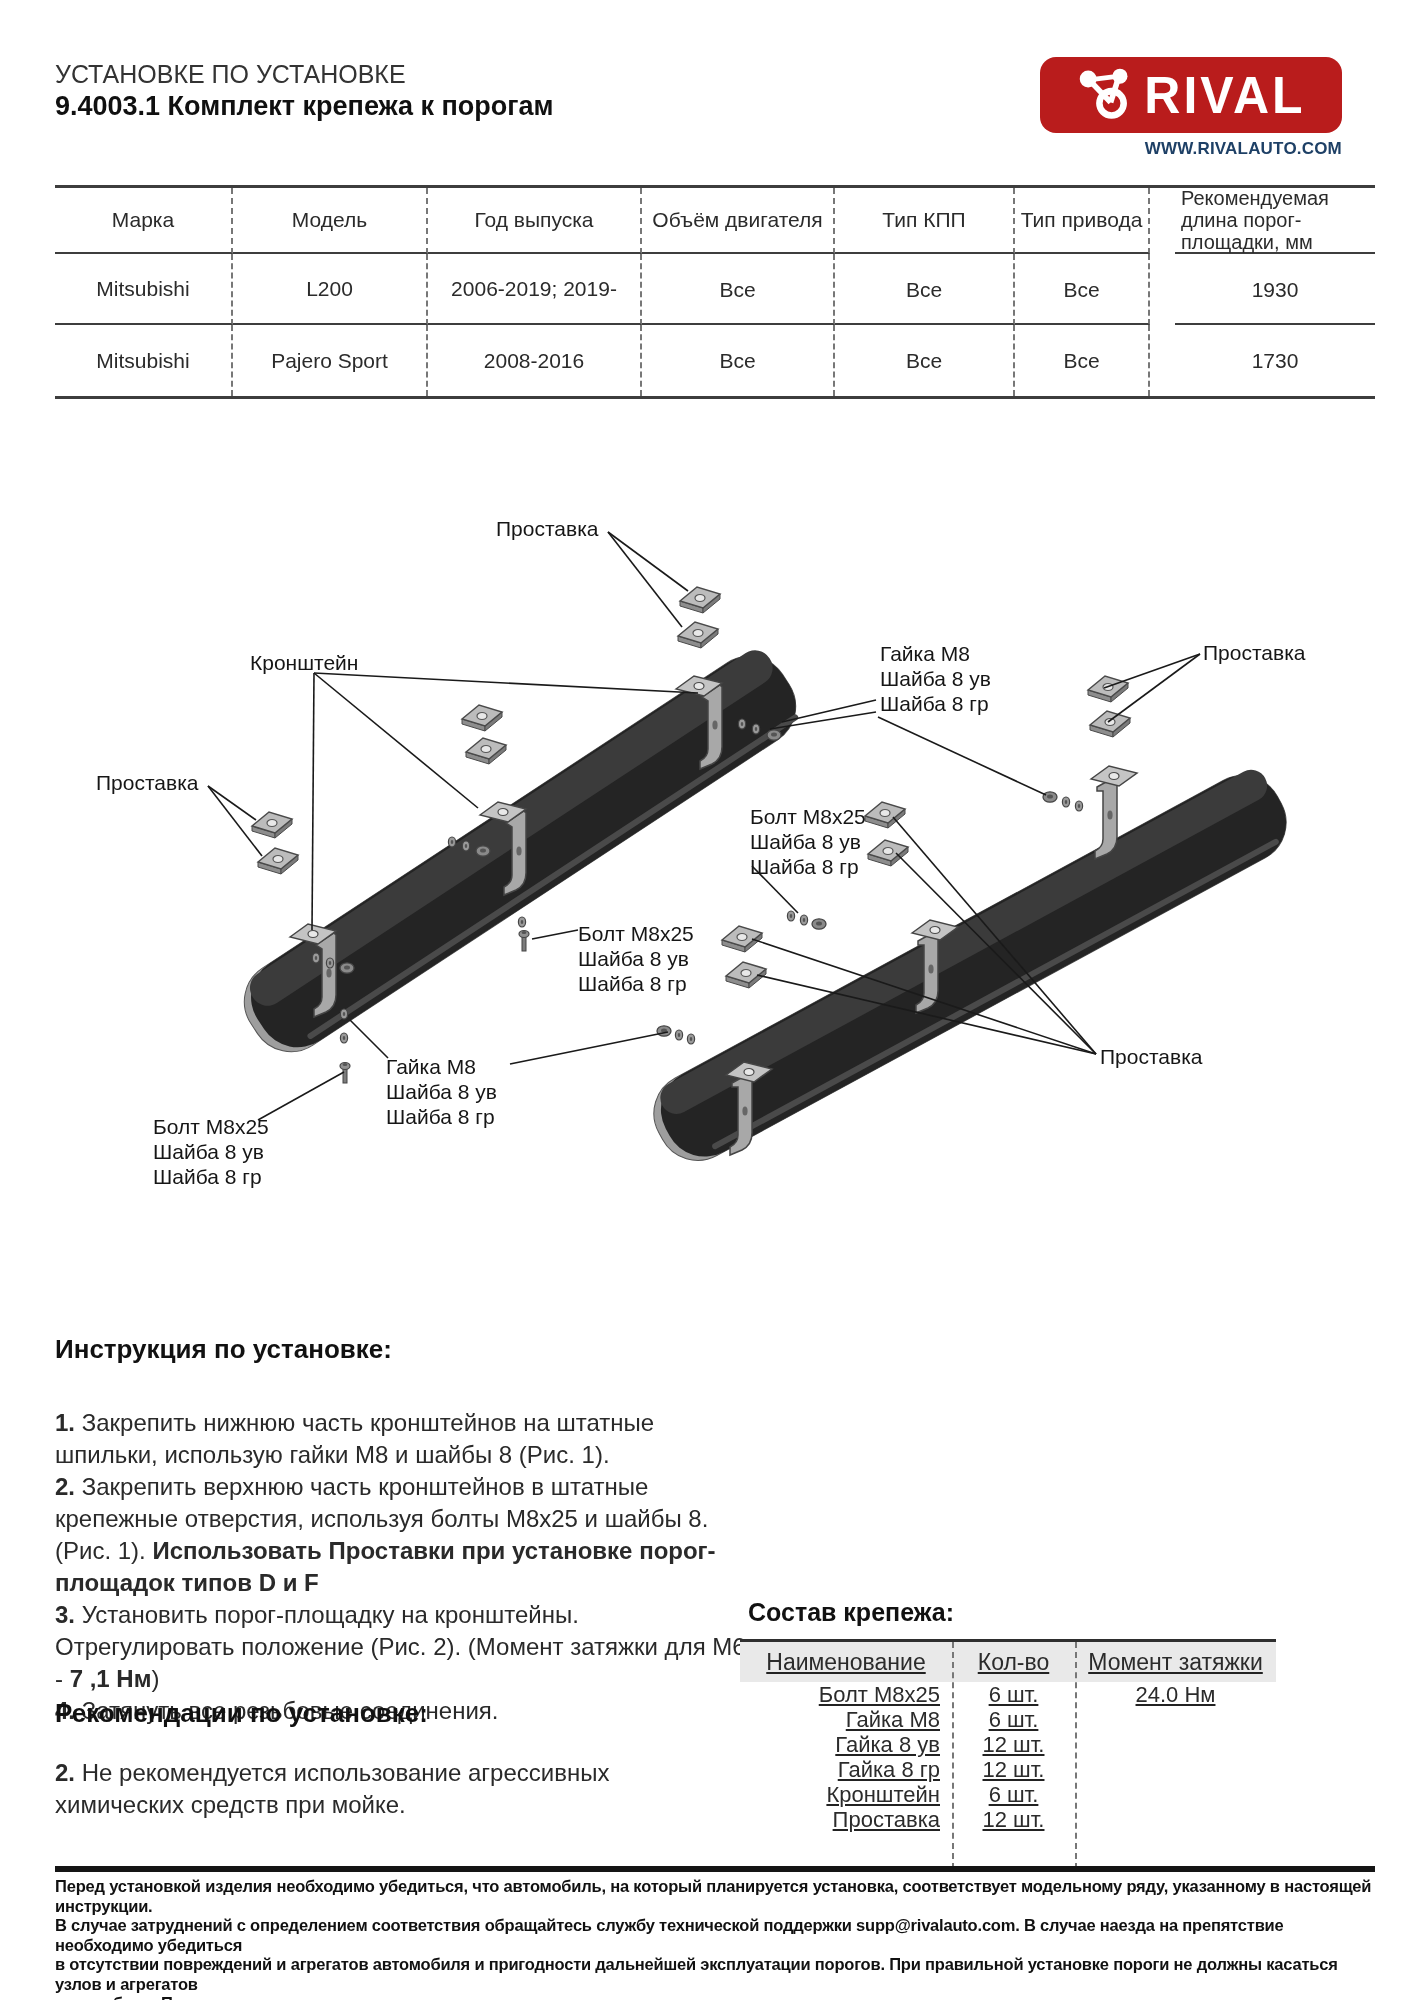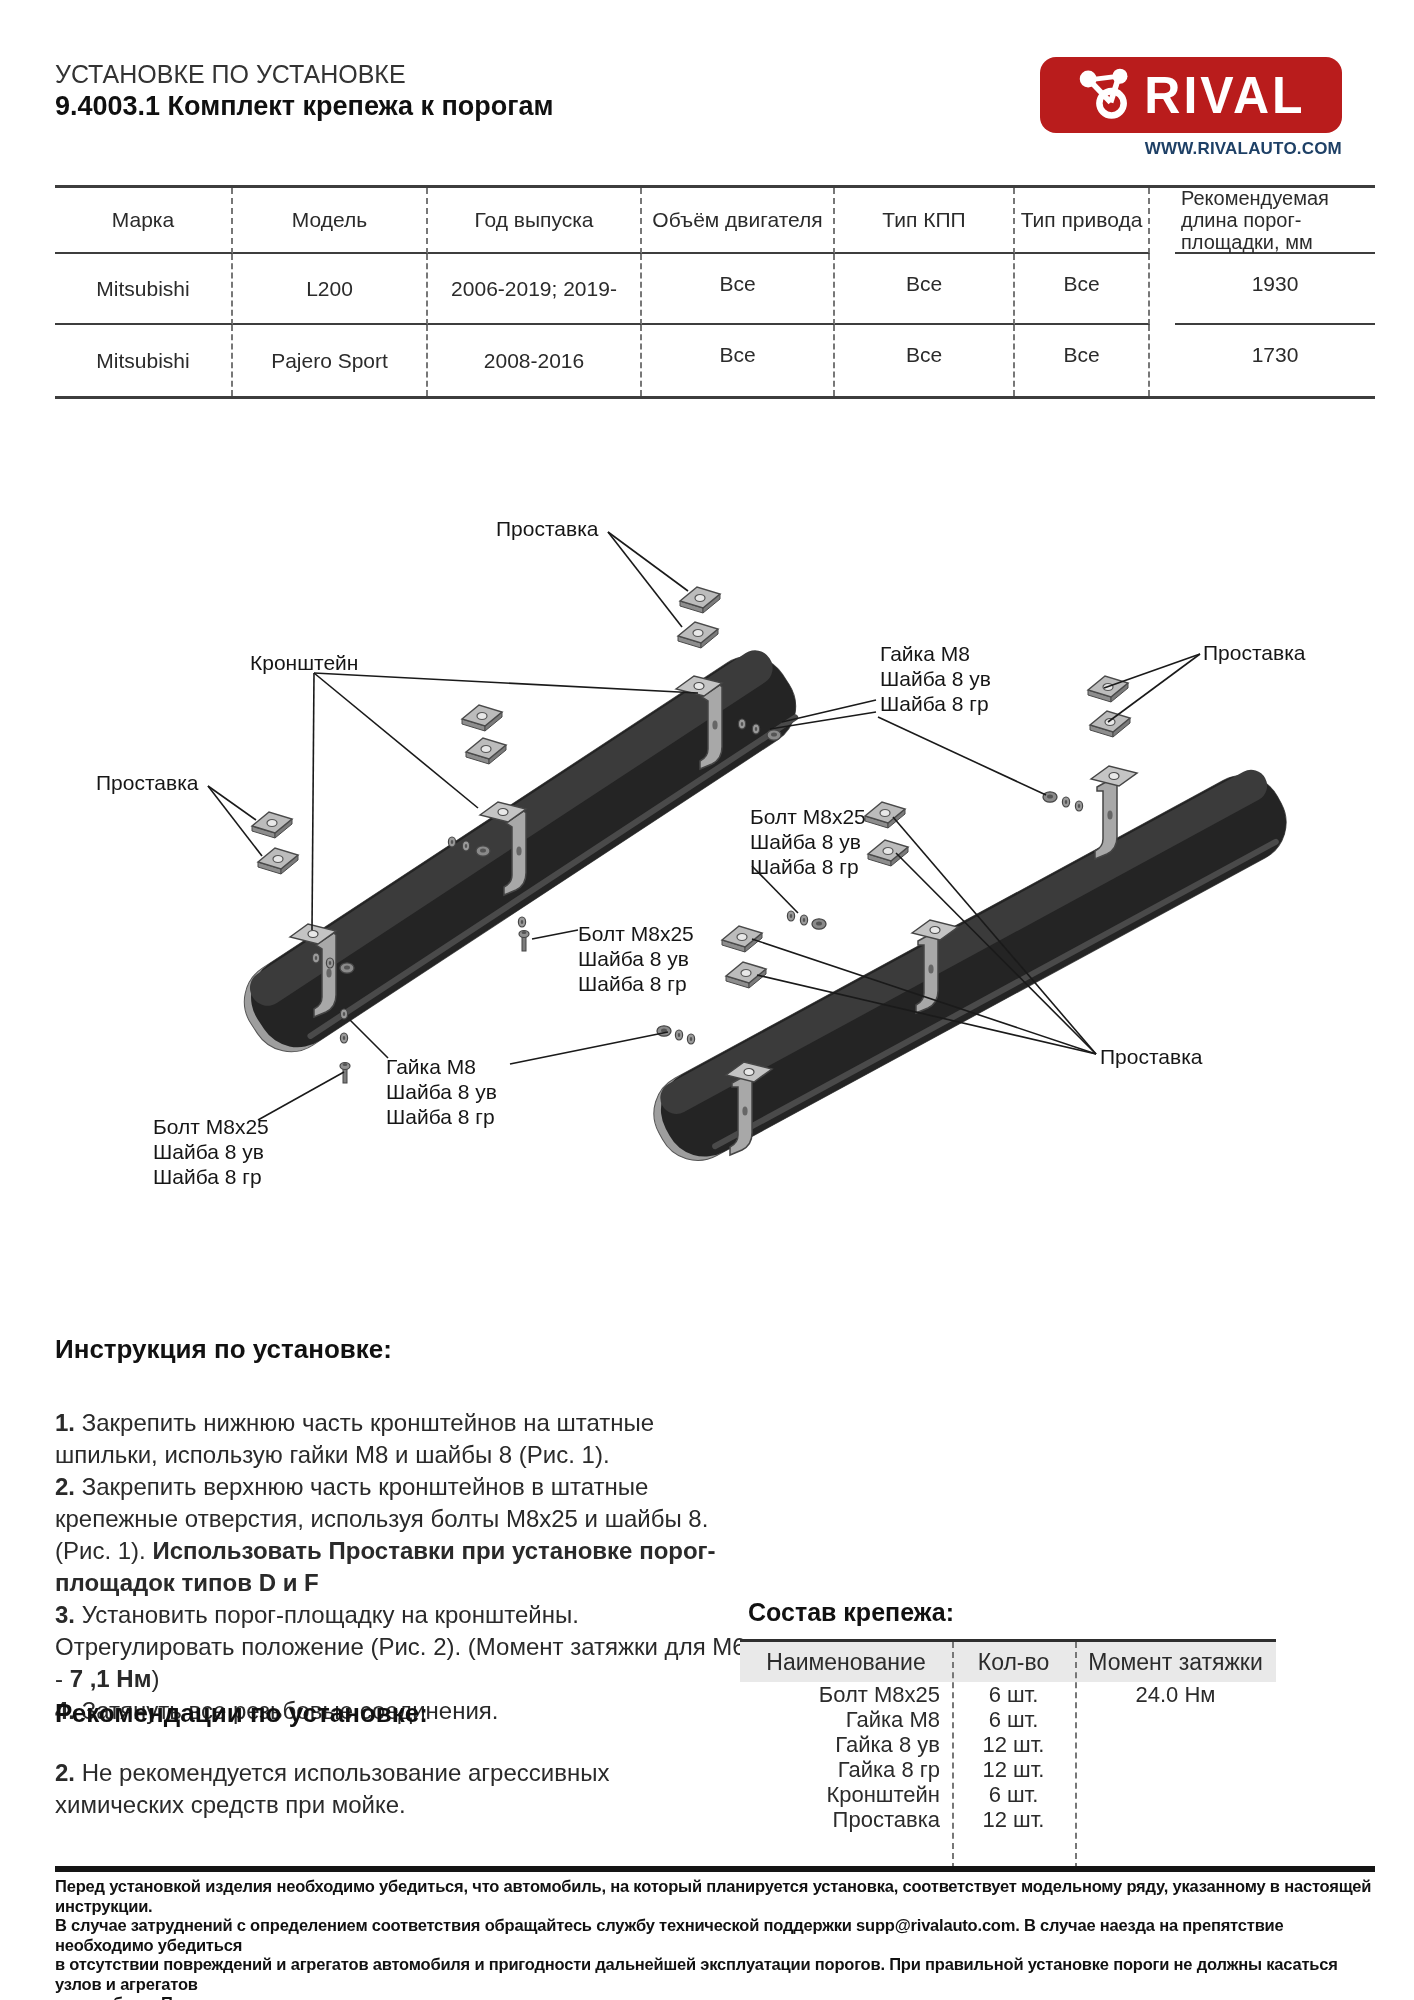--- a/index.html
+++ b/index.html
@@ -20,36 +20,36 @@
   .ftable{position:absolute;left:55px;top:185px;width:1320px;display:grid;
           grid-template-columns:178px 195px 214px 193px 180px 135px 225px;
           border-top:3px solid #3d3d3d;border-bottom:3px solid #3d3d3d;box-sizing:border-box;}
   .fcell{box-sizing:border-box;border-bottom:2px solid #3d3d3d;border-right:2px dashed #777;
          display:flex;align-items:center;justify-content:center;font-size:21px;color:#2b2b2b;text-align:center;}
   .fh{height:66px;}
   .fr{height:71px;}
   .nrb{border-right:none;margin-left:25px;}
   .nbb{border-bottom:none;}
   .fh-last{justify-content:flex-start;text-align:left;padding-left:6px;font-size:20px;line-height:22px;}
-  .va-top{align-items:flex-start;padding-top:18px;}
+  .va-top{align-items:flex-start;padding-top:24px;}
 
   
   .dlab{position:absolute;font-size:21px;color:#161616;line-height:25px;white-space:nowrap;}
 
   
   .instr{position:absolute;left:55px;top:1334px;width:700px;}
   .sec-h{font-size:26px;font-weight:bold;color:#111;margin:0 0 42px 0;}
   .instr p, .recs p{margin:0;font-size:24px;line-height:32px;color:#2a2a2a;}
   .recs{position:absolute;left:55px;top:1698px;width:620px;}
   .recs .sec-h{margin-bottom:28px;}
 
   
   .parts-h{position:absolute;left:748px;top:1598px;font-size:25px;font-weight:bold;color:#111;}
   .ptable{position:absolute;left:740px;top:1639px;width:536px;height:162px;
-          border-top:3px solid #2e2e2e;box-sizing:border-box;}
+          border-top:3px solid #2e2e2e;box-sizing:border-box;text-decoration:underline;}
   .phead{display:grid;grid-template-columns:212px 123px 201px;height:40px;background:#e9e9e9;
          font-size:23px;color:#2b2b2b;align-items:center;}
   .phead div{text-align:center;}
   .prow{display:grid;grid-template-columns:212px 123px 201px;height:25px;font-size:22px;
         color:#2b2b2b;align-items:center;}
   .pname{text-align:right;padding-right:12px;}
   .pqty{text-align:center;}
   .ptq{text-align:center;}
   .vdash{position:absolute;top:0;height:227px;border-left:2px dashed #777;width:0;}
 

